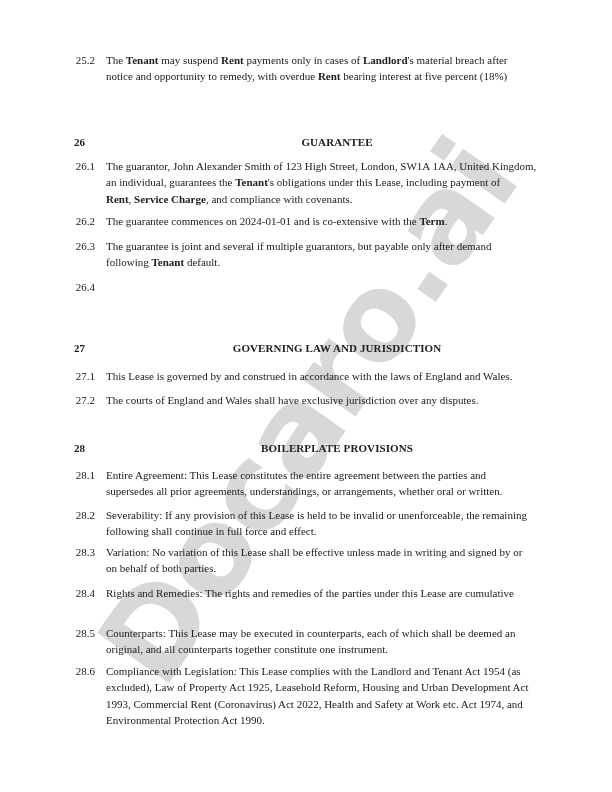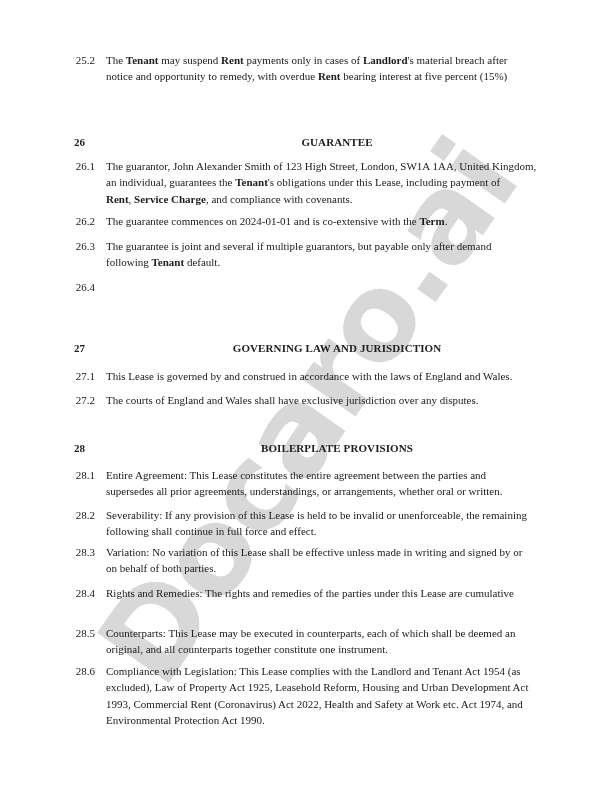--- a/index.html
+++ b/index.html
@@ -66,21 +66,21 @@
 </head>
 <body>
 
 <div class="watermark">Docaro.ai</div>
 
 <div class="content">
     <div class="block clause" style="top: 52px;">
       <span class="num">25.2</span>
       <div class="body">
         <div class="line"><span>The </span><span class="b">Tenant</span><span> may suspend </span><span class="b">Rent</span><span> payments only in cases of </span><span class="b">Landlord</span><span>'s material breach after</span></div>
-        <div class="line"><span>notice and opportunity to remedy, with overdue </span><span class="b">Rent</span><span> bearing interest at five percent (15%)</span></div>
+        <div class="line"><span>notice and opportunity to remedy, with overdue </span><span class="b">Rent</span><span> bearing interest at five percent (18%)</span></div>
       </div>
     </div>
     <div class="block heading" style="top: 134px;">
       <span class="num">26</span>
       <div class="body">GUARANTEE</div>
     </div>
     <div class="block clause" style="top: 158px;">
       <span class="num">26.1</span>
       <div class="body">
         <div class="line"><span>The guarantor, John Alexander Smith of 123 High Street, London, SW1A 1AA, United Kingdom,</span></div>

